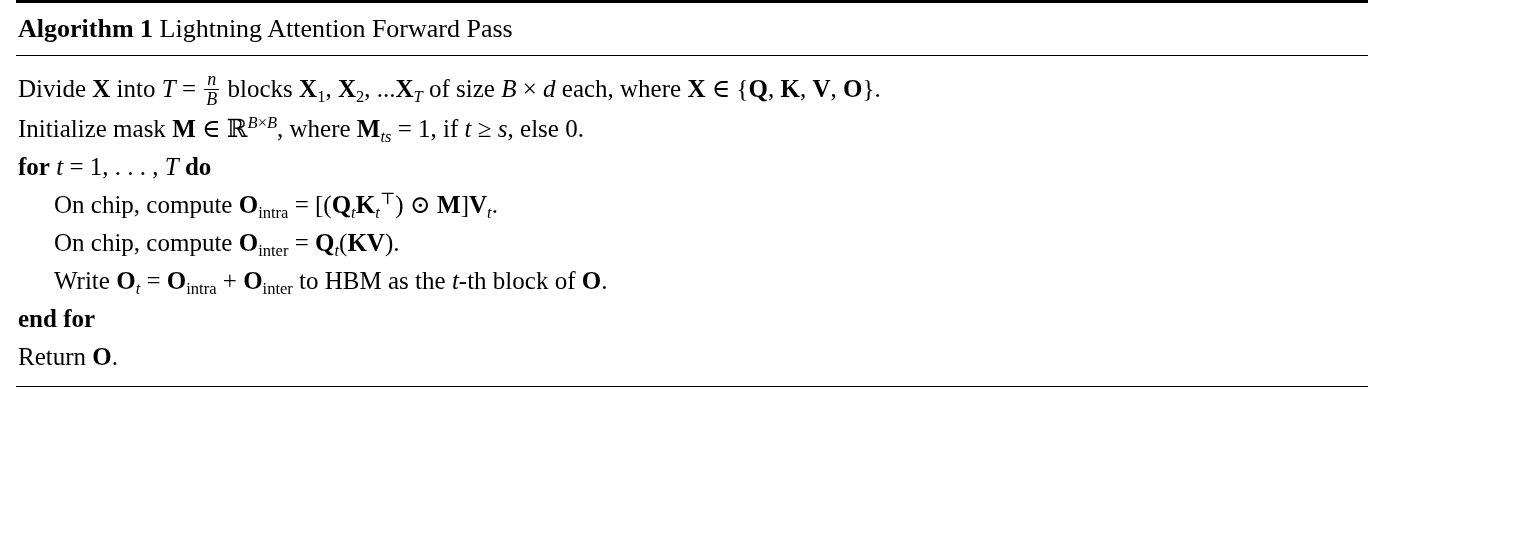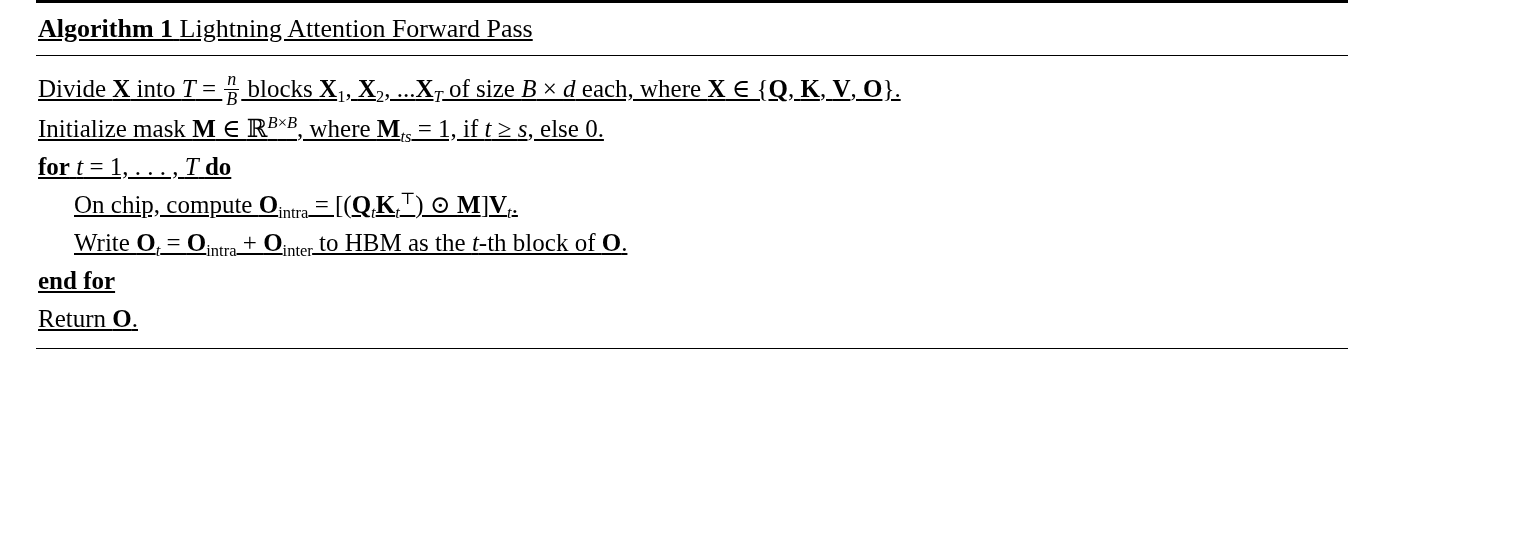--- a/index.html
+++ b/index.html
@@ -10,22 +10,21 @@
   body {
     width: 1540px;
     height: 560px;
     font-family: "Liberation Serif", "DejaVu Serif", serif;
     color: #000000;
     overflow: hidden;
   }
   .algorithm-box {
     box-sizing: border-box;
     width: 1384px;
-    padding: 0 36px;
-    text-decoration: underline;
+    padding: 0 16px;
   }
   .rule-thick {
     border-top: 3px solid #000;
     margin: 0;
   }
   .rule-thin {
     border-top: 1.6px solid #000;
     margin: 0;
   }
   .algo-title {
@@ -111,20 +110,23 @@
 
     <div class="line">
       <b>for</b> <i>t</i> = 1, . . . , <i>T</i> <b>do</b>
     </div>
 
 
     <div class="line indent-1">
       On chip, compute <b>O</b><sub class="roman-sub">intra</sub> = [(<b>Q</b><sub><i>t</i></sub><b>K</b><sub><i>t</i></sub><sup>⊤</sup>) ⊙ <b>M</b>]<b>V</b><sub><i>t</i></sub>.
     </div>
 
+    <div class="line indent-1">
+      On chip, compute <b>O</b><sub class="roman-sub">inter</sub> = <b>Q</b><sub><i>t</i></sub>(<b>KV</b>).
+    </div>
 
 
     <div class="line indent-1">
       Write <b>O</b><sub><i>t</i></sub> = <b>O</b><sub class="roman-sub">intra</sub> + <b>O</b><sub class="roman-sub">inter</sub> to HBM as the <i>t</i>-th block of <b>O</b>.
     </div>
 
     <div class="line">
       <b>end for</b>
     </div>
 

